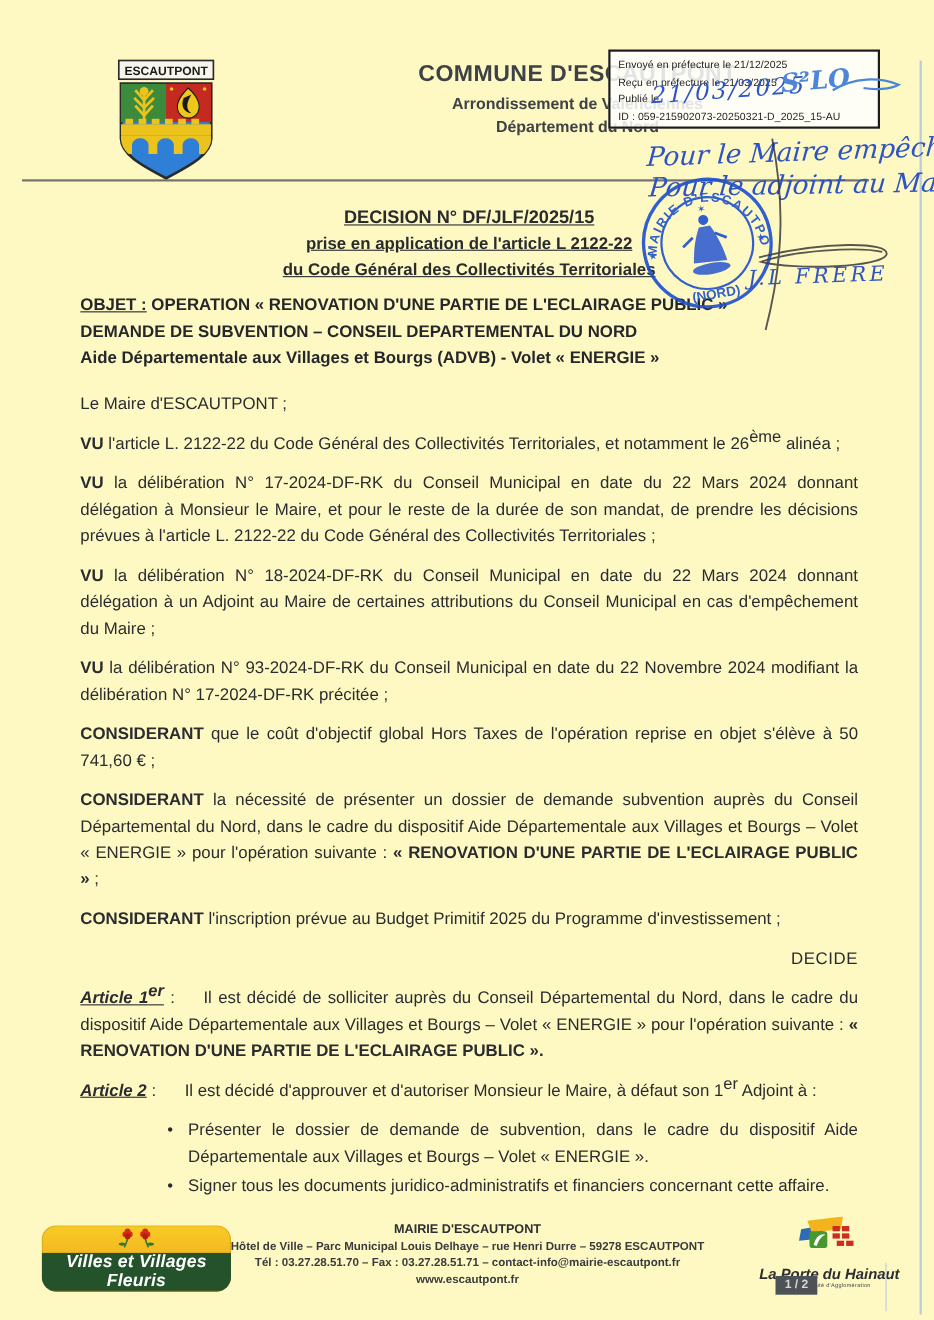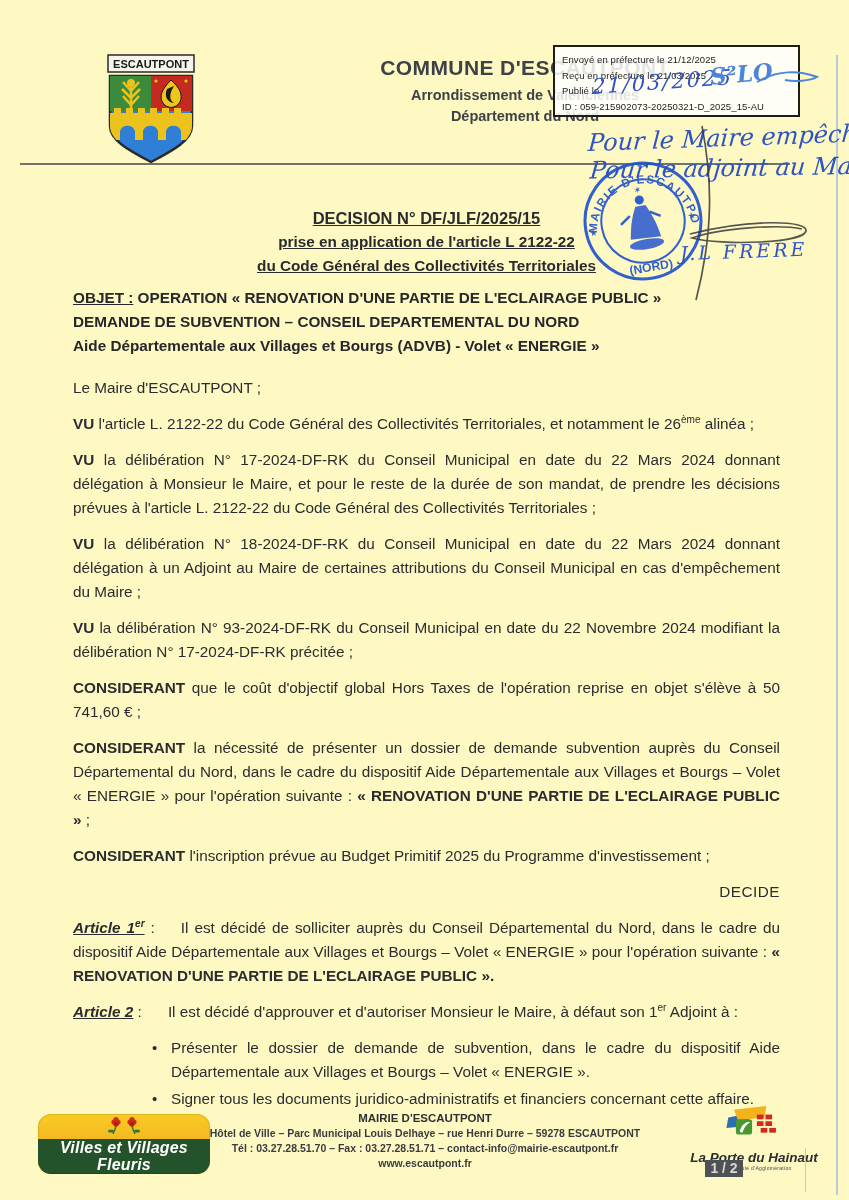--- a/index.html
+++ b/index.html
@@ -31,30 +31,30 @@
   .hw-sign{position:absolute;left:680px;top:240px;font-size:19px;letter-spacing:3px;
            transform:rotate(-2deg);z-index:7;white-space:nowrap;}
 
   .header-rule{position:absolute;left:20px;top:163px;width:770px;height:2px;background:#595c60;opacity:.85;}
 
   .round-stamp{position:absolute;left:580px;top:158px;width:126px;height:126px;z-index:4;
                opacity:.9;transform:rotate(-10deg);}
   .sig-swirl{position:absolute;left:650px;top:118px;width:200px;height:190px;z-index:7;}
 
   
-  .doc-body{position:absolute;left:73px;top:206px;width:707px;font-size:15.3px;line-height:24px;
+  .doc-body{position:absolute;left:73px;top:186px;width:707px;font-size:15.3px;line-height:24px;
             text-align:justify;color:#2b2c30;z-index:2;}
   .title-block{text-align:center;font-weight:bold;color:#292b2f;margin-bottom:8px;}
   .tb-line{text-decoration:underline;}
   .tb-main{font-size:16.5px;}
   .objet{font-weight:bold;margin:0 0 18px;text-align:left;color:#26272b;}
   .objet-label{text-decoration:underline;}
   .doc-body p{margin:0 0 12px;}
   .lead{font-weight:bold;}
-  sup.sp{font-size:10px;vertical-align:super;line-height:0;}
+  sup.sp{font-size:15px;vertical-align:super;line-height:0;}
   .decide{text-align:right;margin:2px 0 14px;letter-spacing:.5px;}
   .art-label{font-weight:bold;font-style:italic;text-decoration:underline;}
   .tab{display:inline-block;width:26px;}
   .bold-tail{font-weight:bold;}
   ul.blist{list-style:none;margin:8px 0 0;padding:0 0 0 79px;}
   ul.blist li{position:relative;padding-left:19px;margin-bottom:3px;text-align:justify;}
   ul.blist li::before{content:"•";position:absolute;left:0;top:0;font-size:15px;}
 
   
   .footer{position:absolute;left:0;top:1106px;width:849px;height:94px;}
@@ -65,21 +65,21 @@
             text-align:center;line-height:17px;letter-spacing:.2px;}
   .vvf-sub{background:#1d4623;color:#ecc31d;font-size:4.5px;text-align:center;line-height:9px;
            letter-spacing:.6px;font-weight:bold;}
   .footer-center{position:absolute;left:170px;top:4px;width:510px;text-align:center;color:#2e2f33;}
   .fc-org{font-size:11.5px;font-weight:bold;line-height:16px;}
   .fc-line{font-size:10.5px;font-weight:bold;line-height:15px;color:#3a3b3f;}
   .pdh{position:absolute;left:676px;top:0;width:156px;text-align:center;}
   .pdh-title{font-size:13.5px;font-weight:bold;font-style:italic;color:#2c2d33;line-height:15px;}
   .pdh-sub{font-size:5px;color:#46474d;letter-spacing:.3px;line-height:7px;}
   .page-box{position:absolute;left:705px;top:54px;width:38px;height:17px;background:#4d5257;
-            color:#ded7d2;font-size:14px;font-weight:bold;text-align:center;line-height:17px;}
+            color:#ded7d2;font-size:11px;font-weight:bold;text-align:center;line-height:17px;}
 
   .scan-line-right{position:absolute;left:836px;top:55px;width:2px;height:1140px;background:#a9c0df;opacity:.8;}
   .scan-line-short{position:absolute;left:805px;top:1148px;width:1px;height:44px;background:#a9c0df;opacity:.8;}
 </style>
 </head>
 <body>
 
 <div class="page">
 
   <svg class="crest" viewBox="0 0 110 116">

